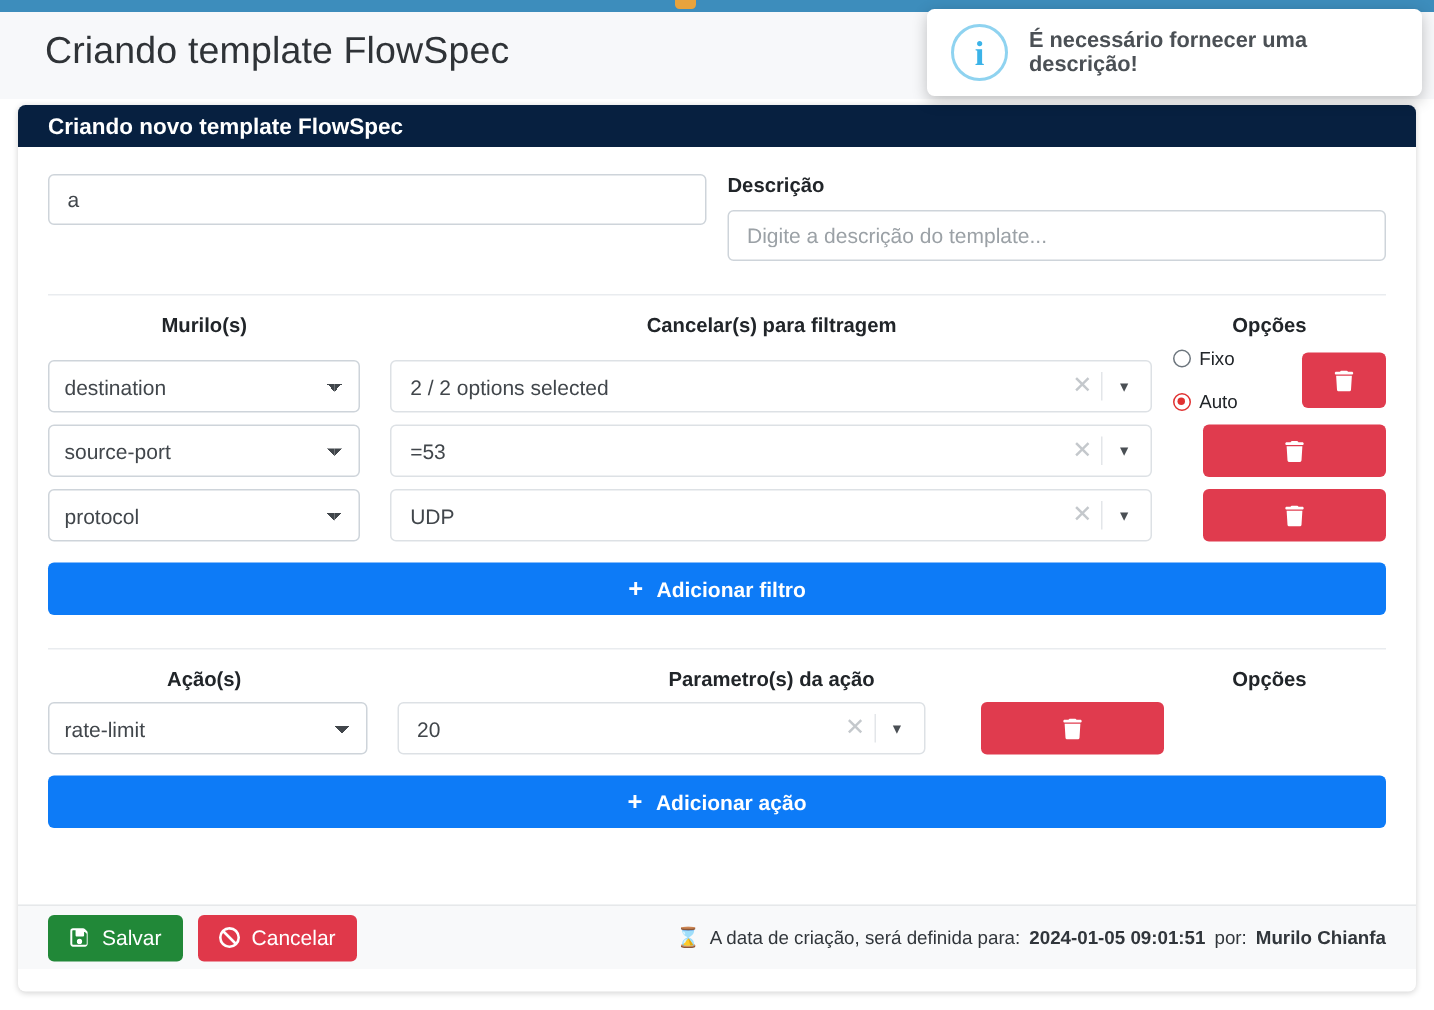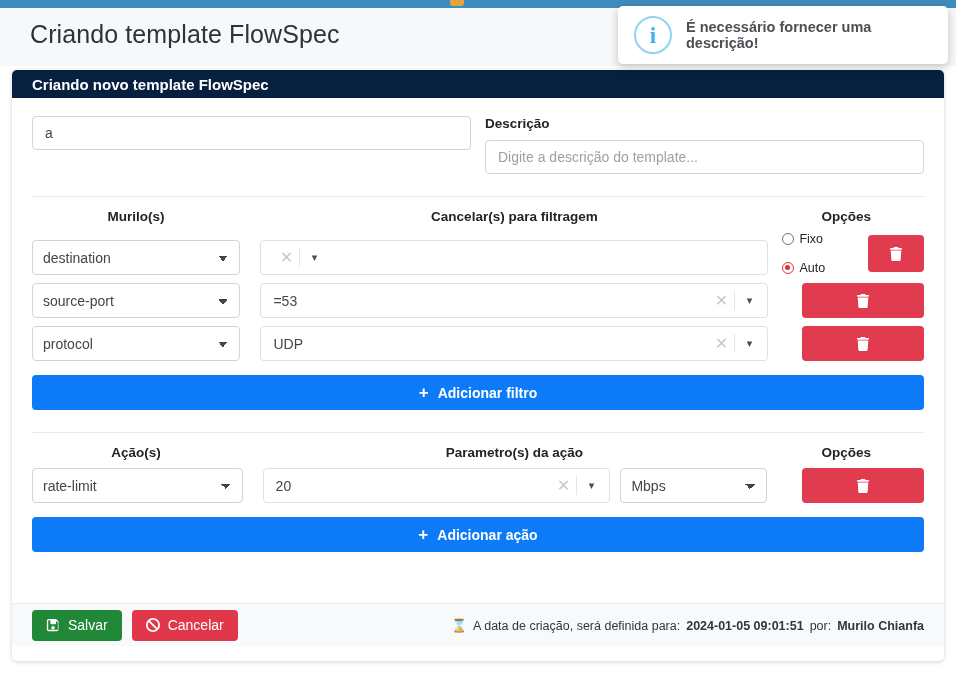--- a/index.html
+++ b/index.html
@@ -292,20 +292,21 @@
       <div class="h c-sel">Murilo(s)</div>
       <div class="h c-par">Cancelar(s) para filtragem</div>
       <div class="h c-opt">Opções</div>
     </div>
 
     <div class="row">
       <select class="sel">
         <option>destination</option>
       </select>
       <div class="msel">
+        <span class="msel-val">2 / 2 options selected</span>
         <span class="msel-clear">✕</span>
         <span class="msel-div"></span>
         <span class="msel-caret">▾</span>
       </div>
       <div class="opt-cell">
         <div class="radios">
           <label class="radio-line">
             <span class="radio"></span>
             <span class="radio-lbl">Fixo</span>
           </label>
@@ -376,23 +377,20 @@
     <div class="row">
       <select class="sel">
         <option>rate-limit</option>
       </select>
       <div class="msel narrow">
         <span class="msel-val">20</span>
         <span class="msel-clear">✕</span>
         <span class="msel-div"></span>
         <span class="msel-caret">▾</span>
       </div>
-      <select class="unit">
-        <option>Mbps</option>
-      </select>
       <div class="opt-cell">
         <button class="btn-del" style="width:122px">
           <svg viewBox="0 0 448 512">
               <path d="M135.2 17.7L128 32H32C14.3 32 0 46.3 0 64s14.3 32 32 32H416c17.7 0 32-14.3 32-32s-14.3-32-32-32H320l-7.2-14.3C307.4 6.8 296.3 0 284.2 0H163.8c-12.1 0-23.2 6.8-28.6 17.7zM416 128H32L53.2 467c1.6 25.3 22.6 45 47.9 45H346.9c25.3 0 46.3-19.7 47.9-45L416 128z"></path>
             </svg>
         </button>
       </div>
     </div>
 
     <button class="btn-add">

